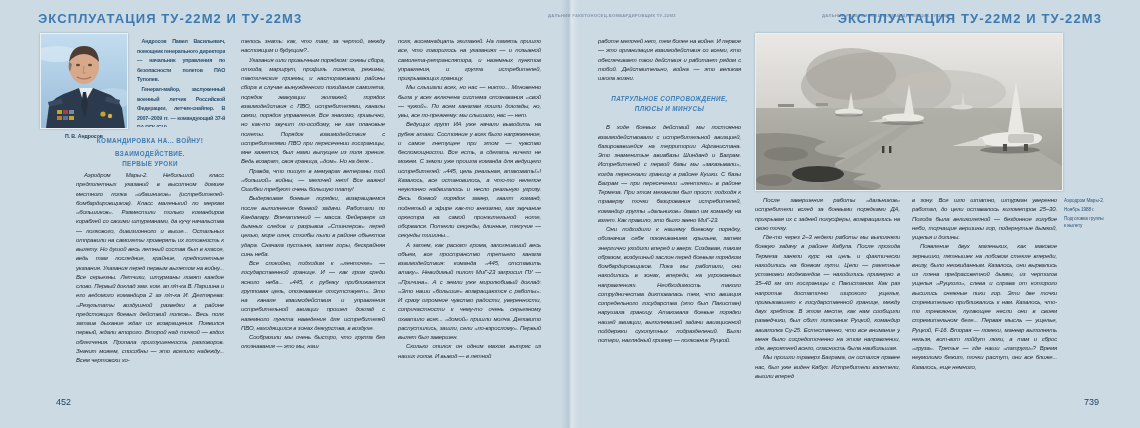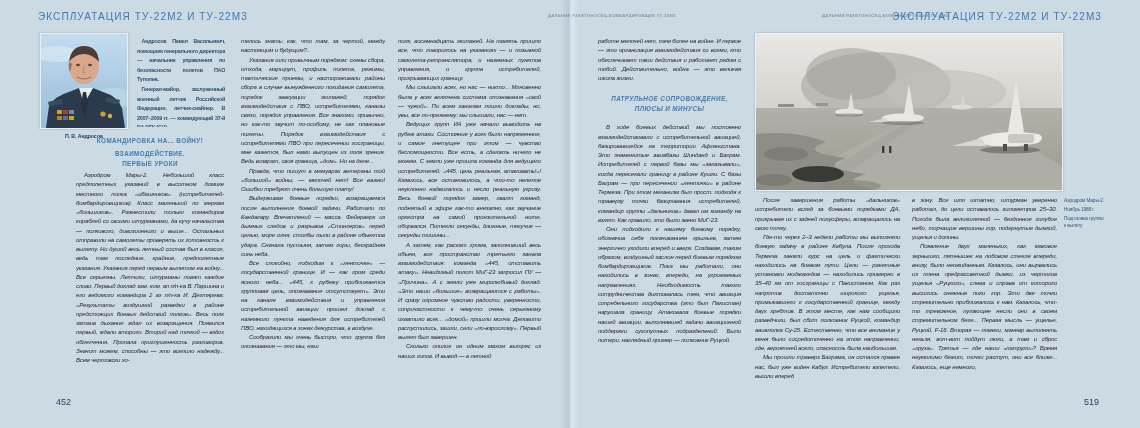--- a/index.html
+++ b/index.html
@@ -1,21 +1,21 @@
 <!DOCTYPE html>
 <html><head>
 <meta charset="utf-8">
 <style>
   html,body{margin:0;padding:0;background:#b9c6cf;}
   .spread{position:relative;width:1140px;height:428px;background:#ccdae4;overflow:hidden;
           font-family:"Liberation Sans",sans-serif;}
   .abs{position:absolute;}
 
   
-  .hdr-title{font-size:10px;font-weight:normal;color:#3c7ab1;letter-spacing:1.1px;white-space:nowrap;}
+  .hdr-title{font-size:13px;font-weight:bold;color:#3c7ab1;letter-spacing:1.1px;white-space:nowrap;}
   .running{font-size:6px;font-weight:bold;color:#8195a8;letter-spacing:.5px;white-space:nowrap;
            transform:scale(.68);transform-origin:0 0;}
 
   
   .bodytxt{font-style:italic;color:#23282e;font-size:6px;line-height:9.25px;text-align:justify;
            letter-spacing:-.15px;overflow:hidden;}
   .bodytxt p{margin:0;}
   .bodytxt p.ind{text-indent:8px;}
 
   .bio{font-weight:bold;color:#2c516e;font-size:6px;line-height:10.6px;text-align:justify;
@@ -189,16 +189,16 @@
     <p class="ind">После завершения работы «дальников» истребители вслед за боевыми порядками ДА, прикрывая их с задней полусферы, возвращались на свою точку.</p>
     <p class="ind">Где-то через 2–3 недели работы мы выполняли боевую задачу в районе Кабула. После прохода Термеза заняли курс на цель и фактически находились на боевом пути. Цели — ракетные установки моджахедов — находились примерно в 35–40 км от госграницы с Пакистаном. Как раз напротив достаточно широкого ущелья, примыкавшего к государственной границе, между двух хребтов. В этом месте, как нам сообщили разведчики, был сбит полковник Руцкой, командир авиаполка Су-25. Естественно, что все внимание у меня было сосредоточенно на этом направлении, где, вероятней всего, опасность была наибольшая.</p>
     <p class="ind">Мы прошли траверз Баграма, он остался правее нас, был уже виден Кабул. Истребители взлетели, вышли вперед</p>
   </div>
 
   <div class="abs bodytxt" style="left:912px;top:196px;width:145px;height:211px;">
     <p>в зону. Все шло штатно, штурман уверенно работал, до цели оставалось километров 25–30. Погода была великолепной — бездонное голубое небо, торчащие вершины гор, подернутые дымкой, ущелья и долины.</p>
     <p class="ind">Появление двух маленьких, как маковое зернышко, пятнышек на лобовом стекле впереди, внизу, было неожиданным. Казалось, они вырвались из плена предрассветной дымки, из чертогов ущелья «Руцкого», слева и справа от которого высились снежные пики гор. Эти две точки стремительно приближались к нам. Казалось, что-то тревожное, пугающее несли они в своем стремительном беге... Первая мысль — ущелье, Руцкой, F-16. Вторая — помехи, маневр выполнять нельзя, вот-вот пойдут люки, а там и сброс «груза». Третья — где наши «патрули»? Время неумолимо бежит, точки растут, они все ближе... Казалось, еще немного,</p>
   </div>
 
-  <div class="abs pagenum" style="left:1084px;top:397px;">519</div>
+  <div class="abs pagenum" style="left:1084px;top:397px;">739</div>
 
   <div class="abs gutter"></div>
 </div>
 
 </body></html>

